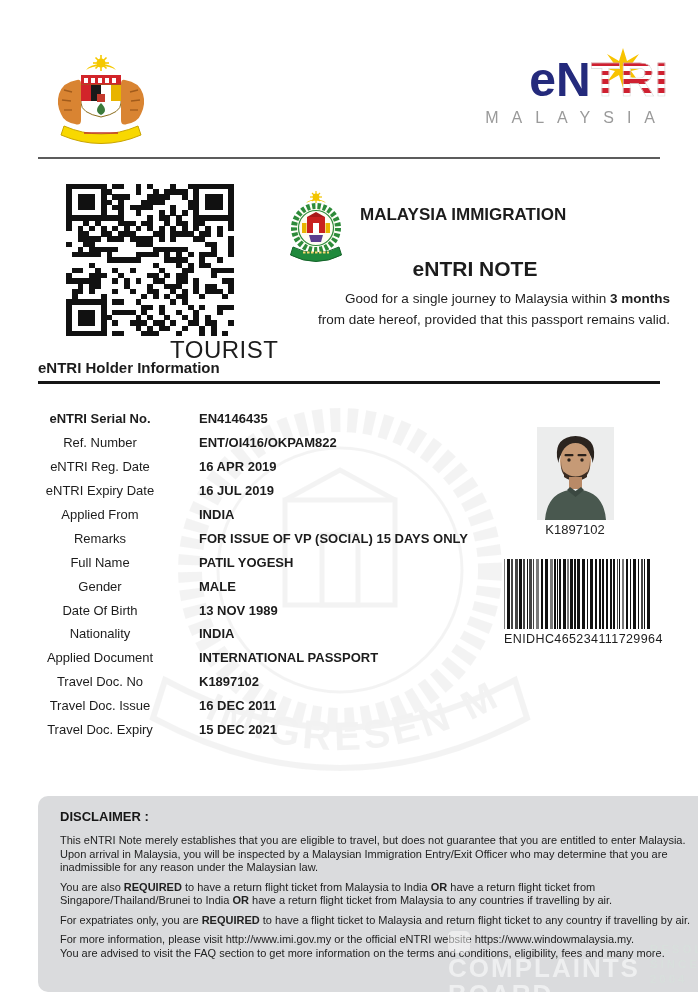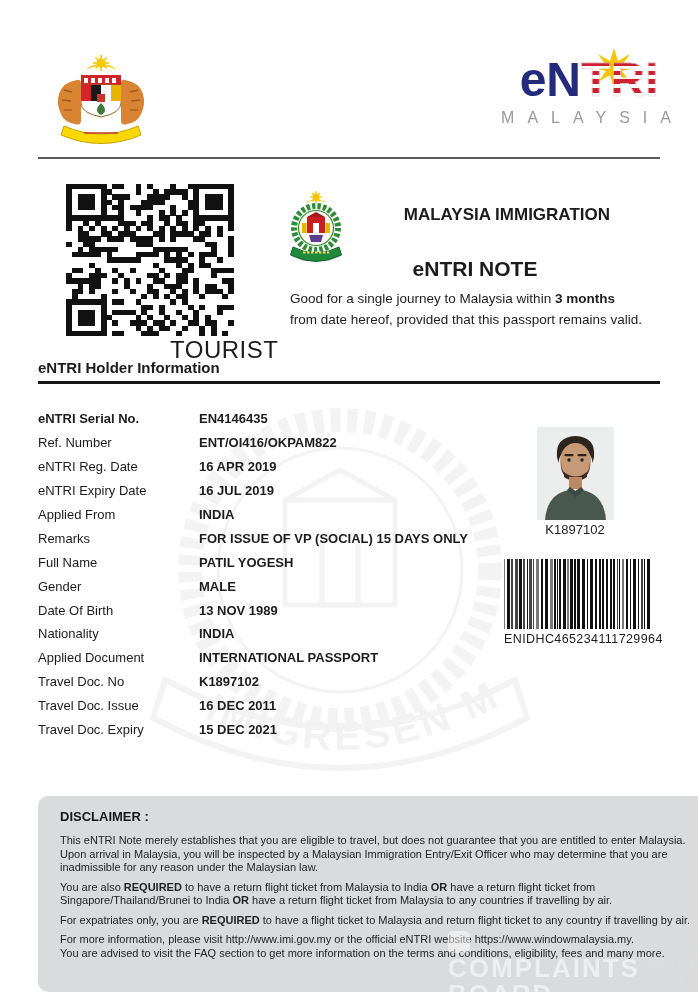--- a/index.html
+++ b/index.html
@@ -2,47 +2,47 @@
 <html><head>
 <meta charset="utf-8">
 <style>
   html,body{margin:0;padding:0;background:#fff;}
   .page{
     position:relative;width:698px;height:1000px;background:#ffffff;overflow:hidden;
     font-family:"Liberation Sans", sans-serif;color:#1c1c1c;margin:0 auto;
   }
   
   .coat-of-arms{position:absolute;left:50px;top:54px;width:102px;height:96px;}
-  .logo{position:absolute;left:484px;top:56px;width:210px;text-align:center;}
+  .logo{position:absolute;left:458px;top:56px;width:210px;text-align:right;}
   .logo-word{position:relative;display:inline-block;font-weight:bold;font-size:48px;line-height:1;letter-spacing:0px;}
   .logo-star{position:absolute;left:74px;top:-8px;width:40px;height:40px;z-index:0;}
   .logo-e,.logo-n{color:#242a7c;position:relative;z-index:1;font-weight:800;}
   .logo-tri{
     position:relative;z-index:1;font-weight:800;
     background:repeating-linear-gradient(180deg,#cf2030 0 4.6px,#ffffff 4.6px 8.8px);
     -webkit-background-clip:text;background-clip:text;color:transparent;
     -webkit-text-stroke:0.6px #d9d9d9;
   }
   .logo-sub{margin-top:5px;font-size:16px;letter-spacing:13px;color:#9a9a9a;text-indent:7px;}
   .rule-top{position:absolute;left:38px;top:157px;width:622px;height:2px;background:#5c5c5c;}
 
   
   .qr{position:absolute;left:66px;top:184px;width:168px;height:152px;}
   .badge{position:absolute;left:285px;top:191px;width:62px;height:78px;}
-  .note-org{position:absolute;left:340px;top:205px;width:270px;text-align:right;font-weight:bold;font-size:17px;}
+  .note-org{position:absolute;left:360px;top:205px;width:270px;text-align:left;font-weight:bold;font-size:17px;}
   .note-title{position:absolute;left:340px;top:229px;width:270px;text-align:center;font-weight:bold;font-size:21px;margin-top:28px;}
-  .validity{position:absolute;left:290px;top:288px;width:392px;text-align:left;font-size:13.5px;line-height:21px;color:#1e1e1e;}
+  .validity{position:absolute;left:278px;top:288px;width:392px;text-align:right;font-size:13.5px;line-height:21px;color:#1e1e1e;}
   .visa-type{position:absolute;left:170px;top:336px;width:490px;text-align:left;font-weight:normal;font-size:24px;letter-spacing:0.5px;}
 
   
   .section-heading{position:absolute;left:38px;top:359px;font-weight:bold;font-size:15px;}
   .rule-heavy{position:absolute;left:38px;top:381px;width:622px;height:3px;background:#151515;}
   .fields{position:absolute;left:38px;top:407px;width:450px;}
   .field-row{display:flex;height:23.9px;align-items:center;}
-  .field-label{width:124px;text-align:left;font-size:13px;color:#1c1c1c;}
+  .field-label{width:124px;text-align:center;font-size:13px;color:#1c1c1c;}
   .field-label.bold{font-weight:bold;}
   .field-value{margin-left:37px;font-weight:bold;font-size:13px;white-space:nowrap;}
 
   .photo{position:absolute;left:537px;top:427px;width:77px;height:93px;}
   .photo-caption{position:absolute;left:515px;top:522px;width:120px;text-align:center;font-size:13px;color:#222;}
   .barcode{position:absolute;left:504px;top:559px;width:148px;height:70px;}
   .barcode-text{position:absolute;left:504px;top:632px;font-size:12.5px;letter-spacing:0.4px;color:#1c1c1c;}
 
   .watermark{position:absolute;left:125px;top:385px;width:430px;height:430px;opacity:0.08;pointer-events:none;}
 

